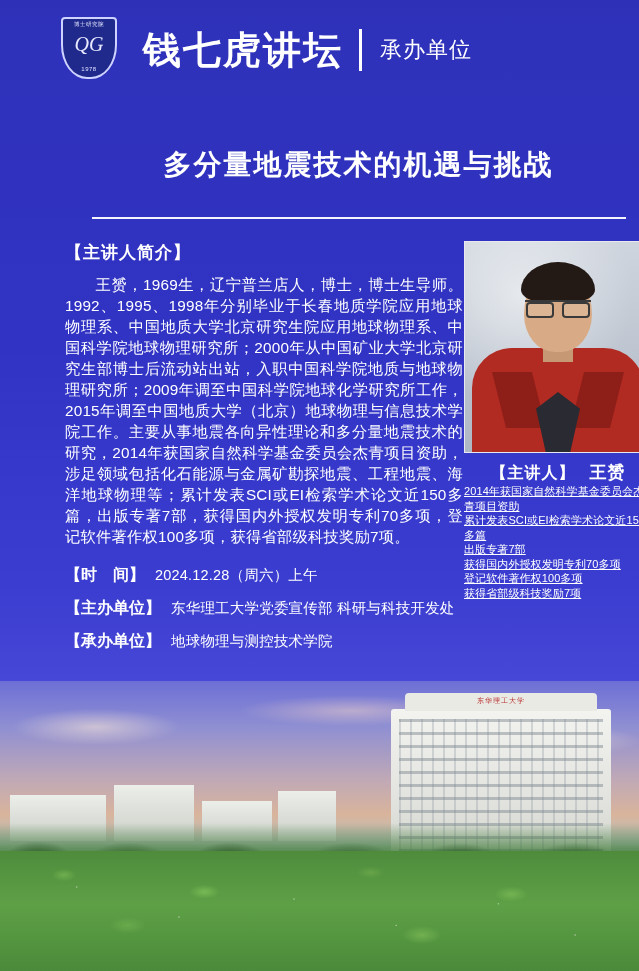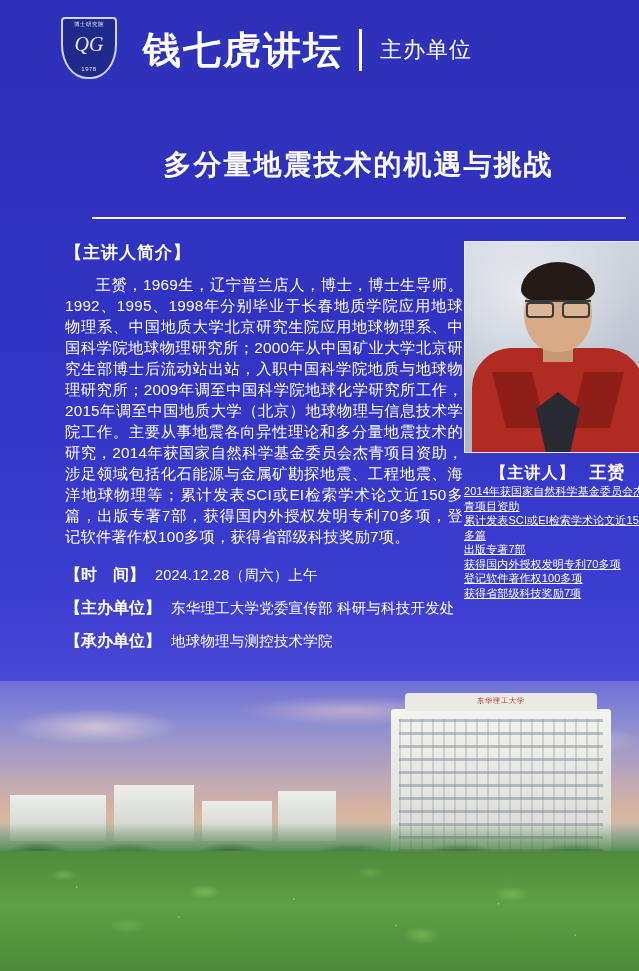--- a/index.html
+++ b/index.html
@@ -408,21 +408,21 @@
 
   <div class="header">
     <div class="crest">
       <div class="shield"></div>
       <div class="shield-top">博士研究院</div>
       <div class="shield-mid">QG</div>
       <div class="shield-year">1978</div>
     </div>
     <div class="forum-title">钱七虎讲坛</div>
     <div class="header-divider"></div>
-    <div class="issue">主办单位</div>
+    <div class="issue">承办单位</div>
   </div>
 
   <div class="main-title">多分量地震技术的机遇与挑战</div>
   <div class="rule"></div>
 
   <div class="content">
 
     <div class="section-label">【主讲人简介】</div>
     <div class="bio">王赟，1969生，辽宁普兰店人，博士，博士生导师。1992、1995、1998年分别毕业于长春地质学院应用地球物理系、中国地质大学北京研究生院应用地球物理系、中国科学院地球物理研究所；2000年从中国矿业大学北京研究生部博士后流动站出站，入职中国科学院地质与地球物理研究所；2009年调至中国科学院地球化学研究所工作，2015年调至中国地质大学（北京）地球物理与信息技术学院工作。主要从事地震各向异性理论和多分量地震技术的研究，2014年获国家自然科学基金委员会杰青项目资助，涉足领域包括化石能源与金属矿勘探地震、工程地震、海洋地球物理等；累计发表SCI或EI检索学术论文近150多篇，出版专著7部，获得国内外授权发明专利70多项，登记软件著作权100多项，获得省部级科技奖励7项。</div>
 

